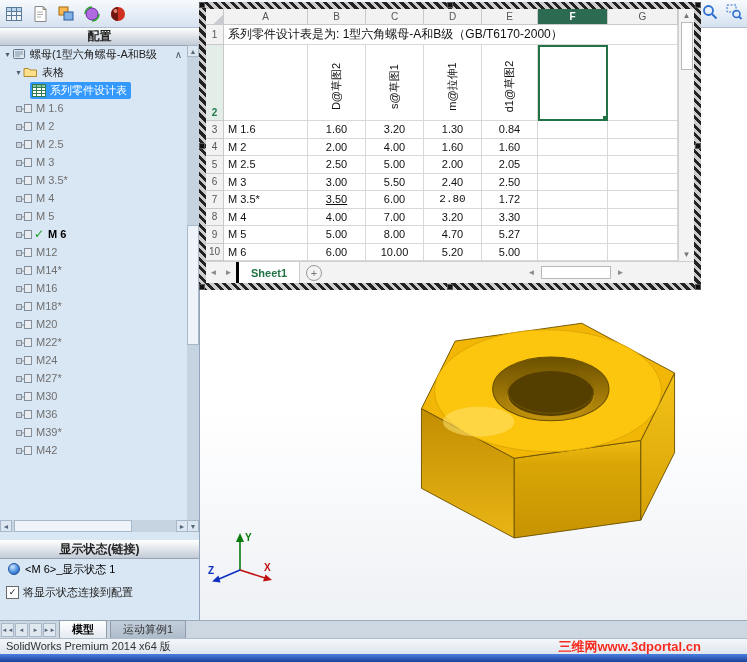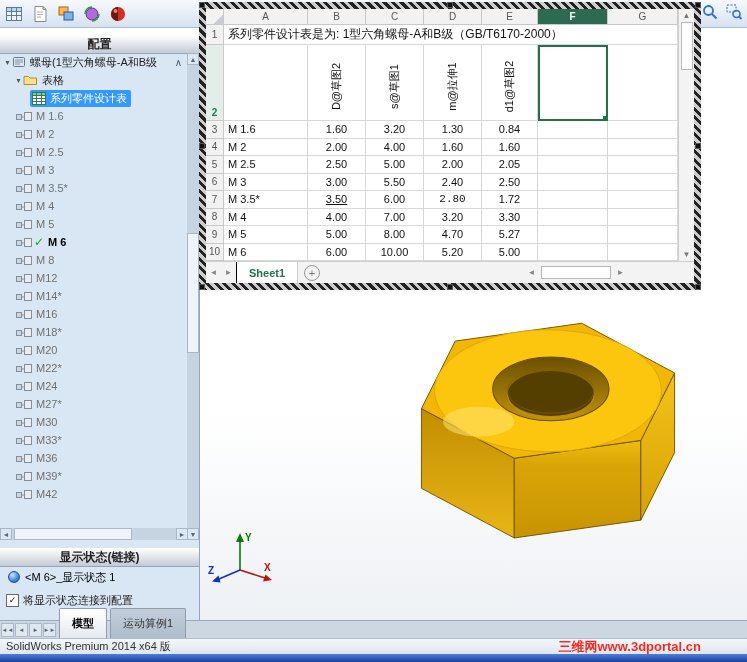--- a/index.html
+++ b/index.html
@@ -5,21 +5,21 @@
   html,body{margin:0;padding:0;}
   .app{position:relative;width:747px;height:662px;overflow:hidden;background:#fff;
        font-family:"Liberation Sans","DejaVu Sans",sans-serif;font-size:12px;color:#222;}
   
   .toolbar{position:absolute;left:0;top:0;width:100%;height:28px;box-sizing:border-box;
            background:linear-gradient(#f7fafd,#d6e2f0);border-bottom:1px solid #aebdd0;
            display:flex;align-items:center;padding-left:2px;z-index:1;}
   .tbtn{width:24px;height:24px;display:flex;align-items:center;justify-content:center;margin-right:2px;}
   .vp-tools{position:absolute;right:4px;top:3px;display:flex;gap:6px;z-index:6;}
   
-  .left-panel{position:absolute;left:0;top:36px;width:200px;height:592px;background:#d9e6f3;
+  .left-panel{position:absolute;left:0;top:28px;width:200px;height:592px;background:#d9e6f3;
               border-right:1px solid #93a6bc;box-sizing:border-box;z-index:2;text-decoration:underline;}
   .panel-header{position:absolute;left:0;width:199px;height:17px;
                 background:linear-gradient(#fdfdfd,#c2cbd6);border-bottom:1px solid #98a5b4;
                 display:flex;align-items:center;justify-content:center;font-weight:bold;font-size:12px;color:#222;}
   .ph-config{top:0;}
   .ph-ds{top:512px;border-top:1px solid #fff;}
   .tree{position:absolute;left:0;top:17px;width:188px;height:470px;overflow:hidden;font-size:11px;}
   .tree-row{display:flex;align-items:center;height:18px;white-space:nowrap;}
   .tree-row .lbl{margin-left:4px;}
   .exp{width:9px;font-size:8px;color:#4a5a6a;text-align:center;}
@@ -82,32 +82,32 @@
   .numcell{justify-content:center;}
   .xl-vscroll{position:absolute;right:0;top:0;width:16px;height:252px;background:#f3f3f3;
               border-left:1px solid #cfcfcf;box-sizing:border-box;display:flex;flex-direction:column;
               align-items:center;color:#777;font-size:8px;}
   .vs-arrow{height:13px;display:flex;align-items:center;}
   .xl-vthumb{width:12px;height:48px;background:#fff;border:1px solid #b9b9b9;box-sizing:border-box;}
   .xl-sp{flex:1;}
   .xl-bottom{position:absolute;left:0;bottom:0;width:488px;height:22px;background:#f3f3f3;
              border-top:1px solid #cfcfcf;box-sizing:border-box;display:flex;align-items:stretch;color:#666;}
   .snav{width:15px;display:flex;align-items:center;justify-content:center;font-size:8px;color:#888;}
-  .sheet-tab{padding:0 12px;background:#fff;border-left:1px solid #000000;border-right:1px solid #cfcfcf;
+  .sheet-tab{padding:0 12px;background:#fff;border-left:3px solid #000000;border-right:1px solid #cfcfcf;
              display:flex;align-items:center;color:#217346;font-weight:bold;font-size:11px;}
   .addsheet{width:14px;height:14px;border-radius:50%;border:1px solid #9a9a9a;color:#777;display:flex;
             align-items:center;justify-content:center;font-size:11px;margin:auto 6px;}
   .xl-hscroll{margin-left:auto;width:170px;display:flex;align-items:center;}
   .xl-hthumb{width:70px;height:13px;background:#fff;border:1px solid #b9b9b9;margin:0 2px;box-sizing:border-box;}
   
   .tab-bar{position:absolute;left:0;top:620px;width:100%;height:18px;background:#cdd7e1;
            border-top:1px solid #9cabbc;display:flex;align-items:flex-end;box-sizing:border-box;z-index:3;}
   .tnav{width:13px;height:14px;background:#dfe7ef;border:1px solid #a8b8c8;display:flex;align-items:center;
         justify-content:center;font-size:6px;color:#567;margin:0 0 1px 1px;box-sizing:border-box;}
-  .tab{height:17px;padding:6px 12px;display:flex;align-items:center;font-size:11px;border:1px solid #8e9cac;
+  .tab{height:17px;padding:0 12px;display:flex;align-items:center;font-size:11px;border:1px solid #8e9cac;
        border-bottom:none;margin-left:3px;background:linear-gradient(#c3cedb,#aebccb);color:#333;border-radius:2px 2px 0 0;}
   .tab.active{background:linear-gradient(#ffffff,#e4eaf1);font-weight:bold;color:#000;}
   .status-bar{position:absolute;left:0;top:638px;width:100%;height:16px;box-sizing:border-box;
               background:linear-gradient(#f4f7fa,#dde5ee);border-top:1px solid #b0bdcc;display:flex;
               align-items:center;padding:0 6px;font-size:11px;color:#333;z-index:3;}
   .watermark{margin-left:auto;margin-right:40px;color:#f42a1e;font-weight:bold;font-size:13px;text-shadow:0 0 1px #fff;}
   .taskbar{position:absolute;left:0;top:654px;width:100%;height:8px;background:linear-gradient(#4a7fe0,#1d3f96);z-index:3;}
 </style>
 </head>
 <body>
@@ -283,30 +283,20 @@
             <span class="lbl">M 6</span>
           </div>
           <div class="tree-row cfg">
             <span class="icon">
               <svg width="16" height="11" viewBox="0 0 16 11">
                 <rect x="0.5" y="3.5" width="5" height="5" fill="#cfd6de" stroke="#848e9a"></rect>
                 <line x1="5.5" y1="6" x2="8.5" y2="6" stroke="#848e9a"></line>
                 <rect x="8.5" y="1.5" width="7" height="8" fill="#e9edf2" stroke="#848e9a"></rect>
               </svg>
             </span>
-            <span class="lbl">M 8</span>
-          </div>
-          <div class="tree-row cfg">
-            <span class="icon">
-              <svg width="16" height="11" viewBox="0 0 16 11">
-                <rect x="0.5" y="3.5" width="5" height="5" fill="#cfd6de" stroke="#848e9a"></rect>
-                <line x1="5.5" y1="6" x2="8.5" y2="6" stroke="#848e9a"></line>
-                <rect x="8.5" y="1.5" width="7" height="8" fill="#e9edf2" stroke="#848e9a"></rect>
-              </svg>
-            </span>
             <span class="lbl">M12</span>
           </div>
           <div class="tree-row cfg">
             <span class="icon">
               <svg width="16" height="11" viewBox="0 0 16 11">
                 <rect x="0.5" y="3.5" width="5" height="5" fill="#cfd6de" stroke="#848e9a"></rect>
                 <line x1="5.5" y1="6" x2="8.5" y2="6" stroke="#848e9a"></line>
                 <rect x="8.5" y="1.5" width="7" height="8" fill="#e9edf2" stroke="#848e9a"></rect>
               </svg>
             </span>
@@ -374,30 +364,20 @@
           </div>
           <div class="tree-row cfg">
             <span class="icon">
               <svg width="16" height="11" viewBox="0 0 16 11">
                 <rect x="0.5" y="3.5" width="5" height="5" fill="#cfd6de" stroke="#848e9a"></rect>
                 <line x1="5.5" y1="6" x2="8.5" y2="6" stroke="#848e9a"></line>
                 <rect x="8.5" y="1.5" width="7" height="8" fill="#e9edf2" stroke="#848e9a"></rect>
               </svg>
             </span>
             <span class="lbl">M30</span>
-          </div>
-          <div class="tree-row cfg">
-            <span class="icon">
-              <svg width="16" height="11" viewBox="0 0 16 11">
-                <rect x="0.5" y="3.5" width="5" height="5" fill="#cfd6de" stroke="#848e9a"></rect>
-                <line x1="5.5" y1="6" x2="8.5" y2="6" stroke="#848e9a"></line>
-                <rect x="8.5" y="1.5" width="7" height="8" fill="#e9edf2" stroke="#848e9a"></rect>
-              </svg>
-            </span>
-            <span class="lbl">M33*</span>
           </div>
           <div class="tree-row cfg">
             <span class="icon">
               <svg width="16" height="11" viewBox="0 0 16 11">
                 <rect x="0.5" y="3.5" width="5" height="5" fill="#cfd6de" stroke="#848e9a"></rect>
                 <line x1="5.5" y1="6" x2="8.5" y2="6" stroke="#848e9a"></line>
                 <rect x="8.5" y="1.5" width="7" height="8" fill="#e9edf2" stroke="#848e9a"></rect>
               </svg>
             </span>
             <span class="lbl">M36</span>

